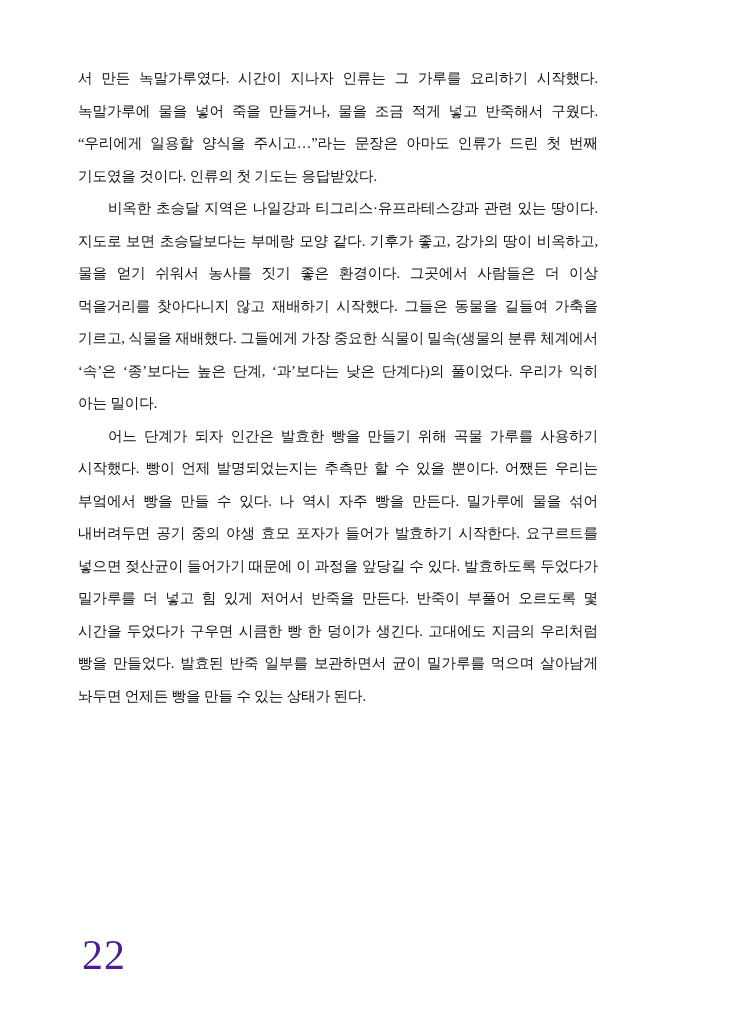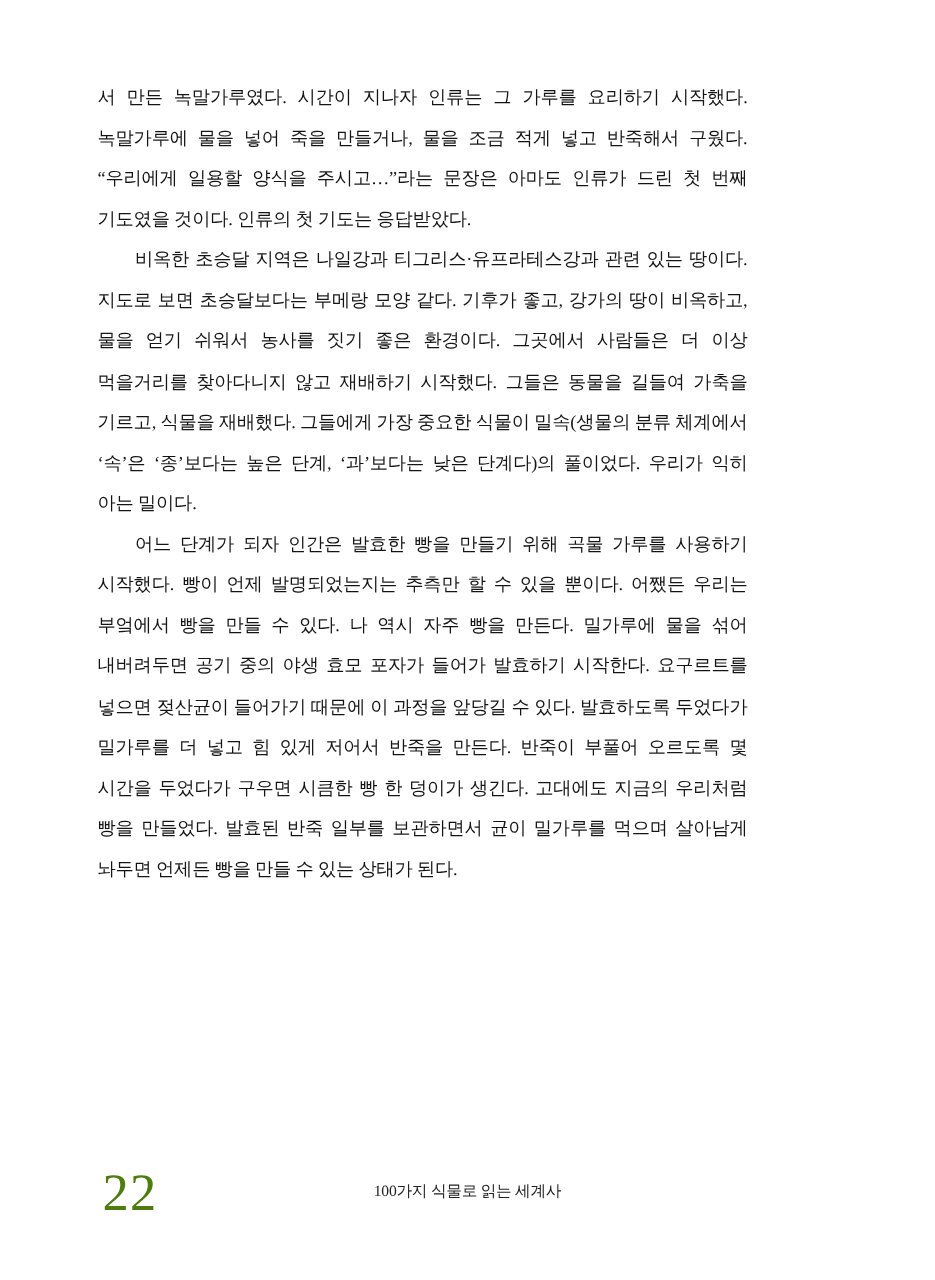--- a/index.html
+++ b/index.html
@@ -75,17 +75,16 @@
 
 <div class="page">
 
   <div class="content">
     <p class="para">서 만든 녹말가루였다. 시간이 지나자 인류는 그 가루를 요리하기 시작했다. 녹말가루에 물을 넣어 죽을 만들거나, 물을 조금 적게 넣고 반죽해서 구웠다. “우리에게 일용할 양식을 주시고…”라는 문장은 아마도 인류가 드린 첫 번째 기도였을 것이다. 인류의 첫 기도는 응답받았다.</p>
     <p class="para indent">비옥한 초승달 지역은 나일강과 티그리스·유프라테스강과 관련 있는 땅이다. 지도로 보면 초승달보다는 부메랑 모양 같다. 기후가 좋고, 강가의 땅이 비옥하고, 물을 얻기 쉬워서 농사를 짓기 좋은 환경이다. 그곳에서 사람들은 더 이상 먹을거리를 찾아다니지 않고 재배하기 시작했다. 그들은 동물을 길들여 가축을 기르고, 식물을 재배했다. 그들에게 가장 중요한 식물이 밀속(생물의 분류 체계에서 ‘속’은 ‘종’보다는 높은 단계, ‘과’보다는 낮은 단계다)의 풀이었다. 우리가 익히 아는 밀이다.</p>
     <p class="para indent">어느 단계가 되자 인간은 발효한 빵을 만들기 위해 곡물 가루를 사용하기 시작했다. 빵이 언제 발명되었는지는 추측만 할 수 있을 뿐이다. 어쨌든 우리는 부엌에서 빵을 만들 수 있다. 나 역시 자주 빵을 만든다. 밀가루에 물을 섞어 내버려두면 공기 중의 야생 효모 포자가 들어가 발효하기 시작한다. 요구르트를 넣으면 젖산균이 들어가기 때문에 이 과정을 앞당길 수 있다. 발효하도록 두었다가 밀가루를 더 넣고 힘 있게 저어서 반죽을 만든다. 반죽이 부풀어 오르도록 몇 시간을 두었다가 구우면 시큼한 빵 한 덩이가 생긴다. 고대에도 지금의 우리처럼 빵을 만들었다. 발효된 반죽 일부를 보관하면서 균이 밀가루를 먹으며 살아남게 놔두면 언제든 빵을 만들 수 있는 상태가 된다.</p>
   </div>
 
   <div class="footer">
-    <div class="page-number" style="color: #4d7c0f;">22</div>
-    <div class="footer-title">100가지 식물로 읽는 세계사</div>
+    <div class="page-number" style="color: #4c1d95;">22</div>
   </div>
 
 </div>
 
 </body></html>

